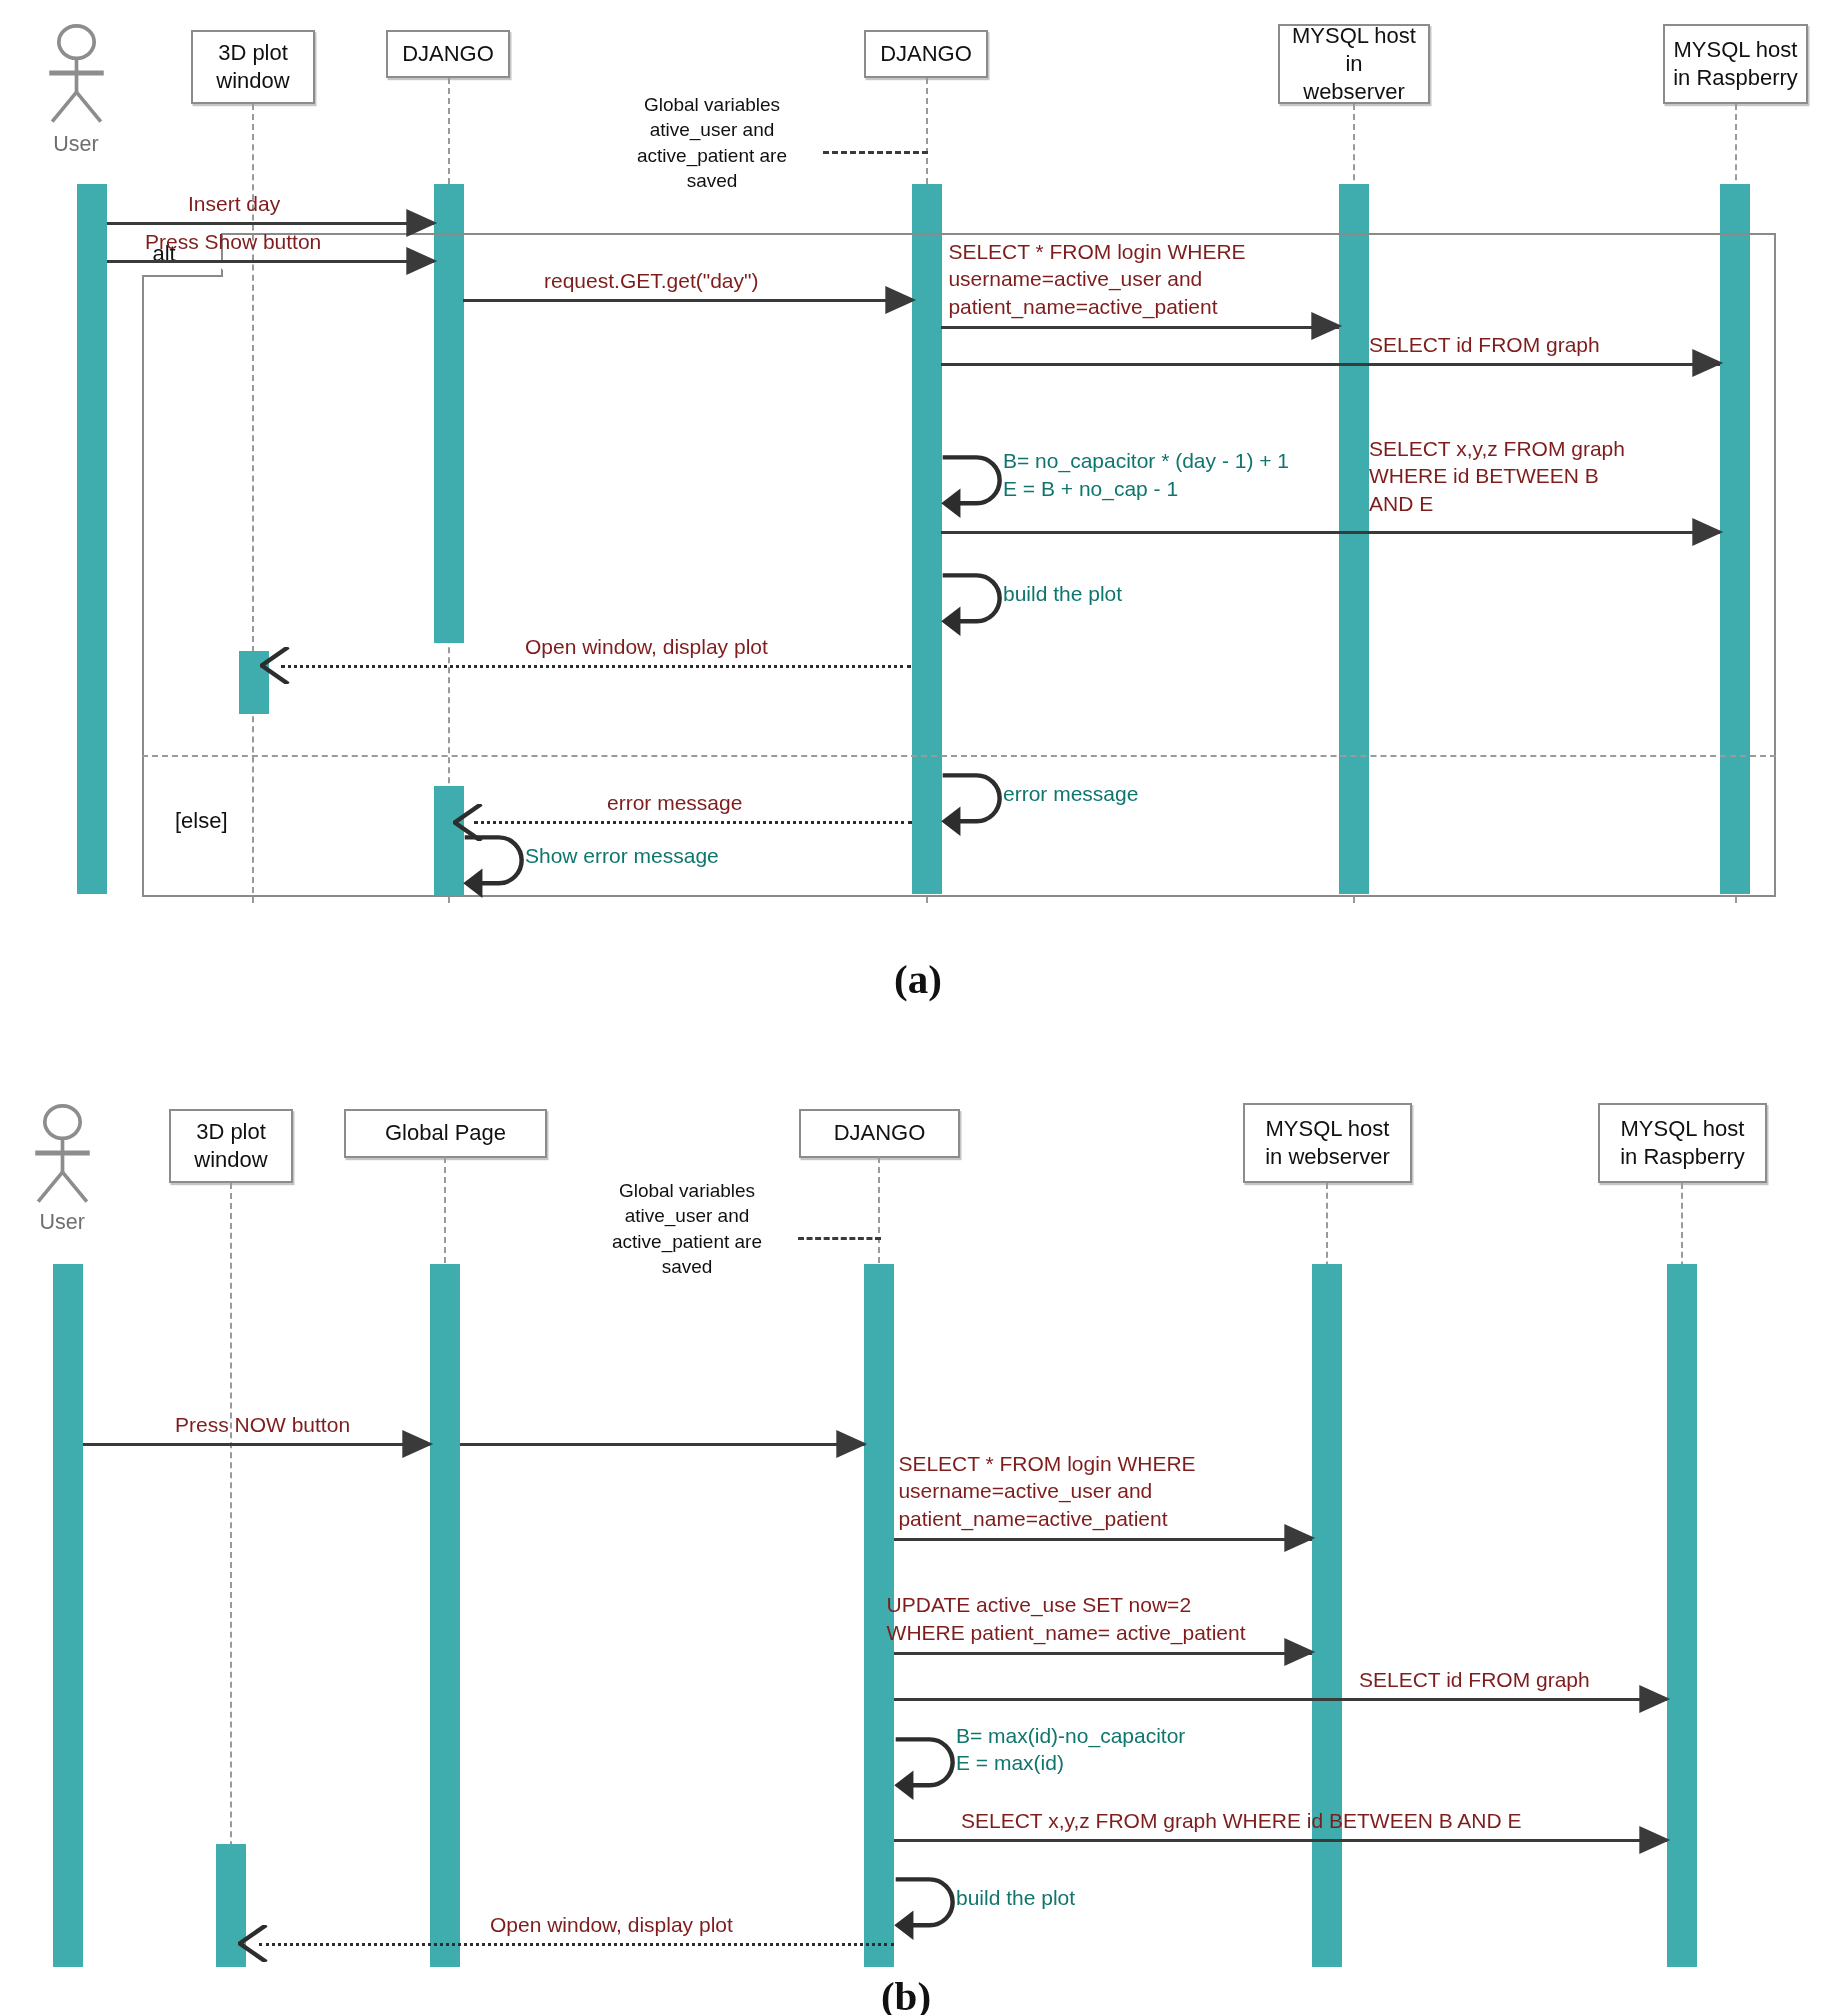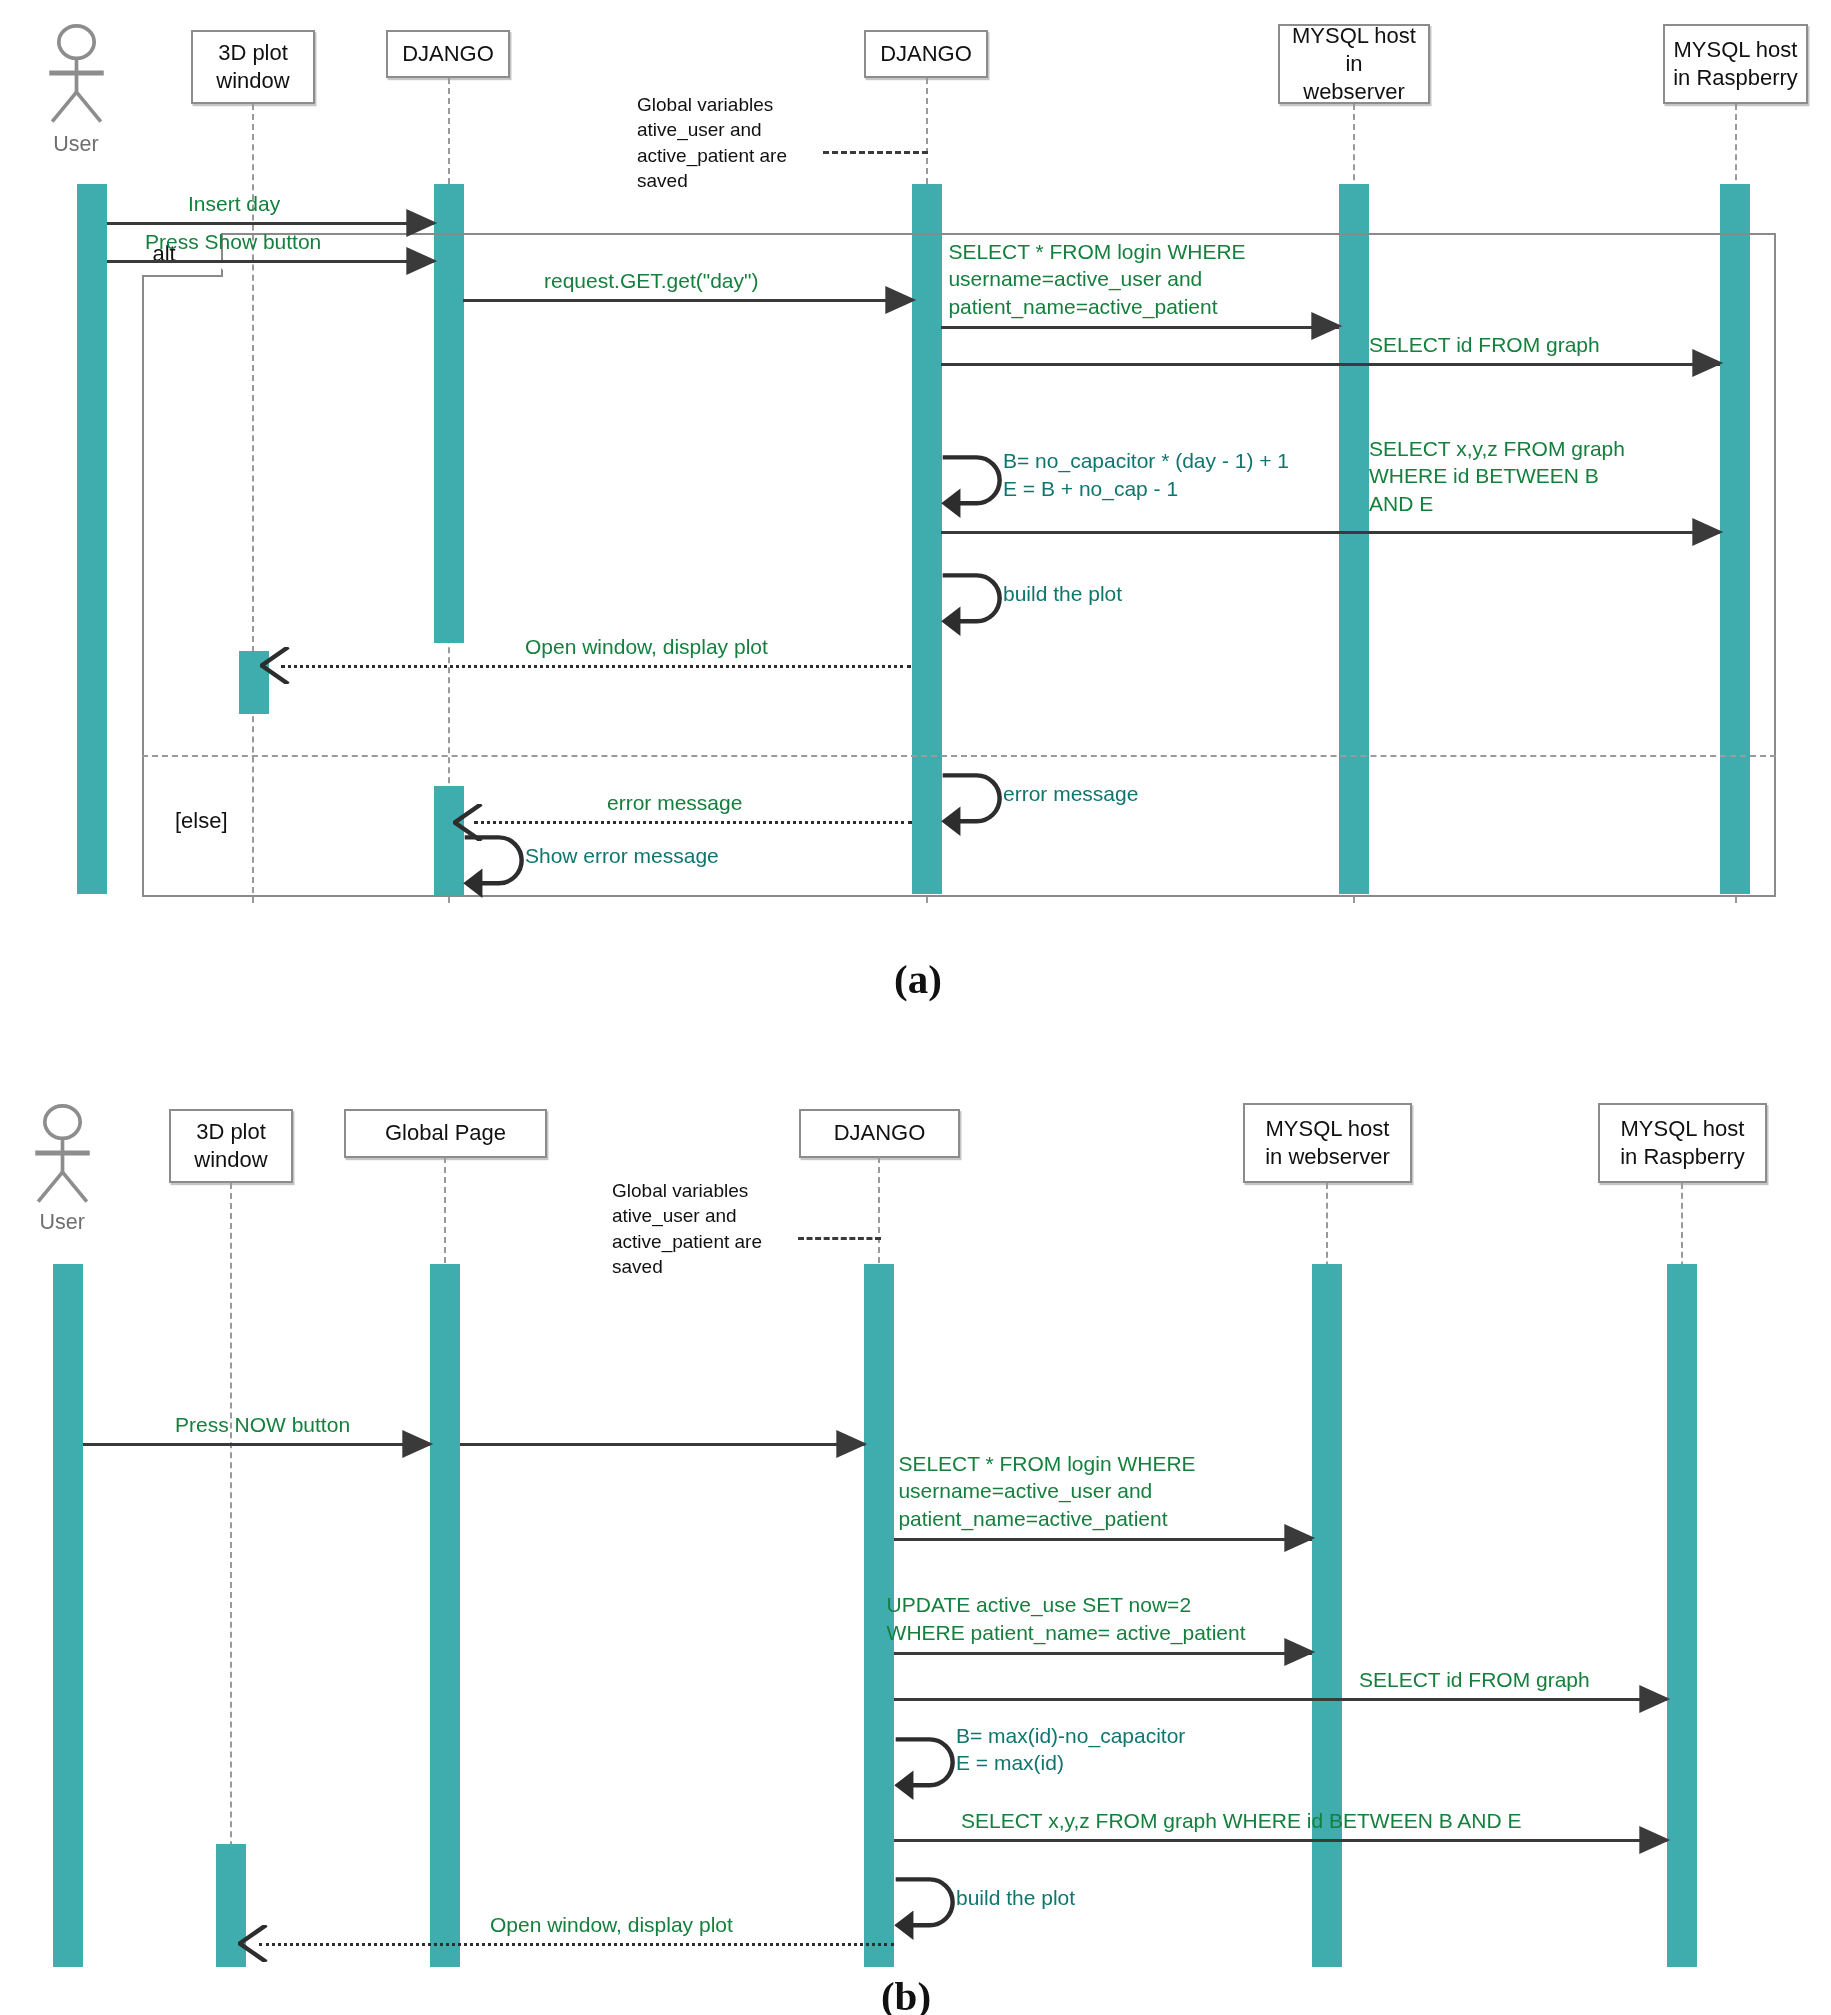--- a/index.html
+++ b/index.html
@@ -41,34 +41,35 @@
   .actor-label{
     position:absolute;font-size:21.5px;color:#6f6f6f;text-align:center;
   }
 
   
   .note{position:absolute;}
   .note-body{
     position:absolute;inset:0;
     background:#fff;
     font-size:19px;line-height:1.32;color:#111;
+    text-align:center;
     display:flex;align-items:center;justify-content:center;
     padding:4.4px 6px;box-sizing:border-box;
   }
   .note svg{position:absolute;inset:0;}
   .note-text{position:relative;z-index:2;}
 
   
   .msg{position:absolute;height:0;}
   .msg .line{position:absolute;left:0;top:0;height:0;width:100%;
     border-top:3px solid #3a3a3a;}
   .msg.dashed .line{border-top:3px dotted #2d2d2d;}
   .msg .label{
     position:absolute;
-    font-size:21px;color:#15803d;line-height:1.3;
+    font-size:21px;color:#7f1d1d;line-height:1.3;
     white-space:pre-line;
     bottom:4.4px;
   }
   .arrowhead{position:absolute;}
 
   
   .selfmsg{position:absolute;}
   .selfmsg .slabel{
     position:absolute;font-size:21px;color:#0f766e;line-height:1.32;
     white-space:pre-line;

